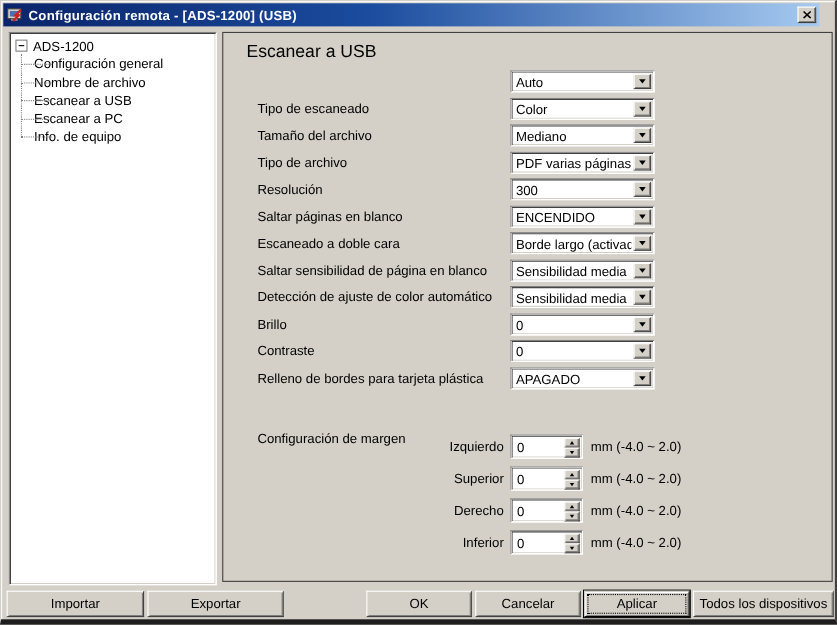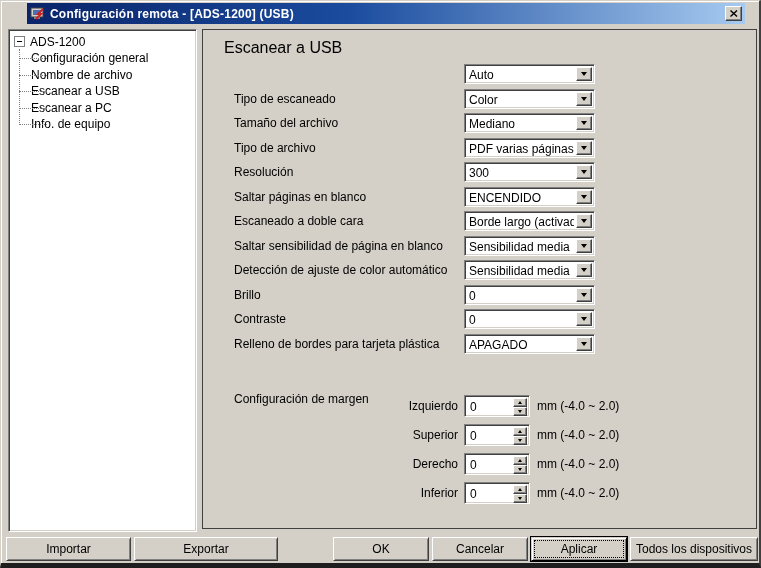--- a/index.html
+++ b/index.html
@@ -15,21 +15,21 @@
     border-right: 2px solid #404040;
     border-bottom: 5px solid #1e1e1e;
     box-shadow: inset 1px 1px 0 #ffffff;
     overflow: hidden;
   }
 
   
   .titlebar {
     position: absolute; left: 2px; top: 2px; right: 14px; height: 21px;
     background: linear-gradient(to right, #0a246a 0%, #1b4c9e 45%, #a6caf0 100%);
-    display: flex; align-items: center; padding: 0 3px; margin-left: 24px;
+    display: flex; align-items: center; padding: 0 3px;
   }
   .titlebar-icon { width: 16px; height: 16px; margin-right: 4px; flex: 0 0 auto; }
   .titlebar-text {
     color: #ffffff; font-size: 12px; font-weight: bold; letter-spacing: 0.2px;
     white-space: nowrap; overflow: hidden; flex: 1 1 auto;
   }
   .close-btn {
     width: 17px; height: 15px; flex: 0 0 auto;
     background: #d4d0c8;
     border: 1px solid; border-color: #ffffff #404040 #404040 #ffffff;
@@ -124,21 +124,21 @@
     box-shadow: inset -1px -1px 0 #808080;
     display: flex; align-items: center; justify-content: center;
   }
   .tri-up { width: 0; height: 0; border-left: 2.5px solid transparent; border-right: 2.5px solid transparent; border-bottom: 3px solid #000; }
   .tri-dn { width: 0; height: 0; border-left: 2.5px solid transparent; border-right: 2.5px solid transparent; border-top: 3px solid #000; }
   .munit { position: absolute; left: 334px; top: 4px; font-size: 12px; color: #000; white-space: nowrap; }
 
   
   .bbtn { position: absolute; top: 536px; height: 24px; }
   #btn-importar { left: 5px;  width: 125px; }
-  #btn-exportar { left: 133px; width: 144px; }
+  #btn-exportar { left: 133px; width: 124px; }
   #btn-ok       { left: 332px; width: 96px; }
   #btn-cancelar { left: 431px; width: 96px; }
   #btn-aplicar  { left: 530px; width: 96px; }
   #btn-todos    { left: 629px; width: 128px; }
 </style>
 </head>
 <body>
 
 <div class="window">
 

